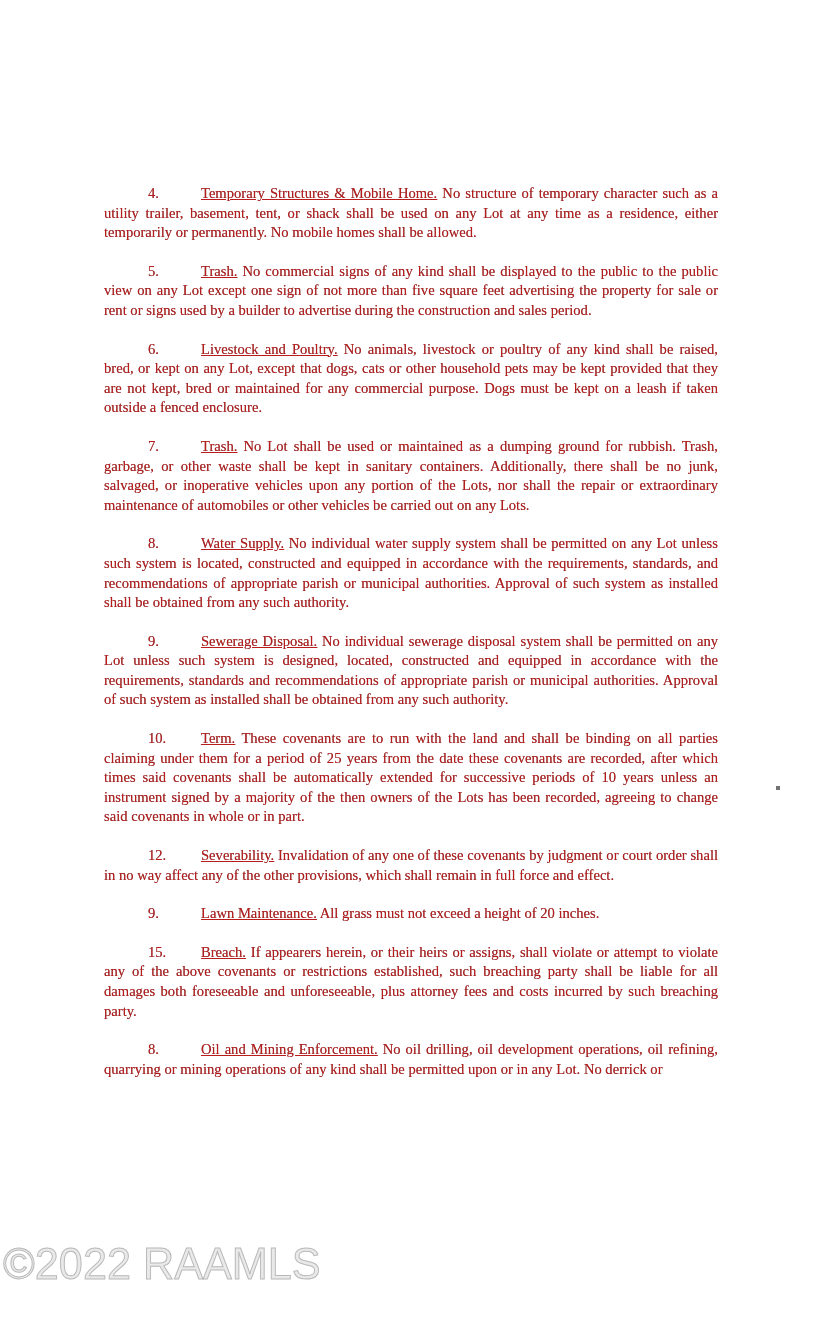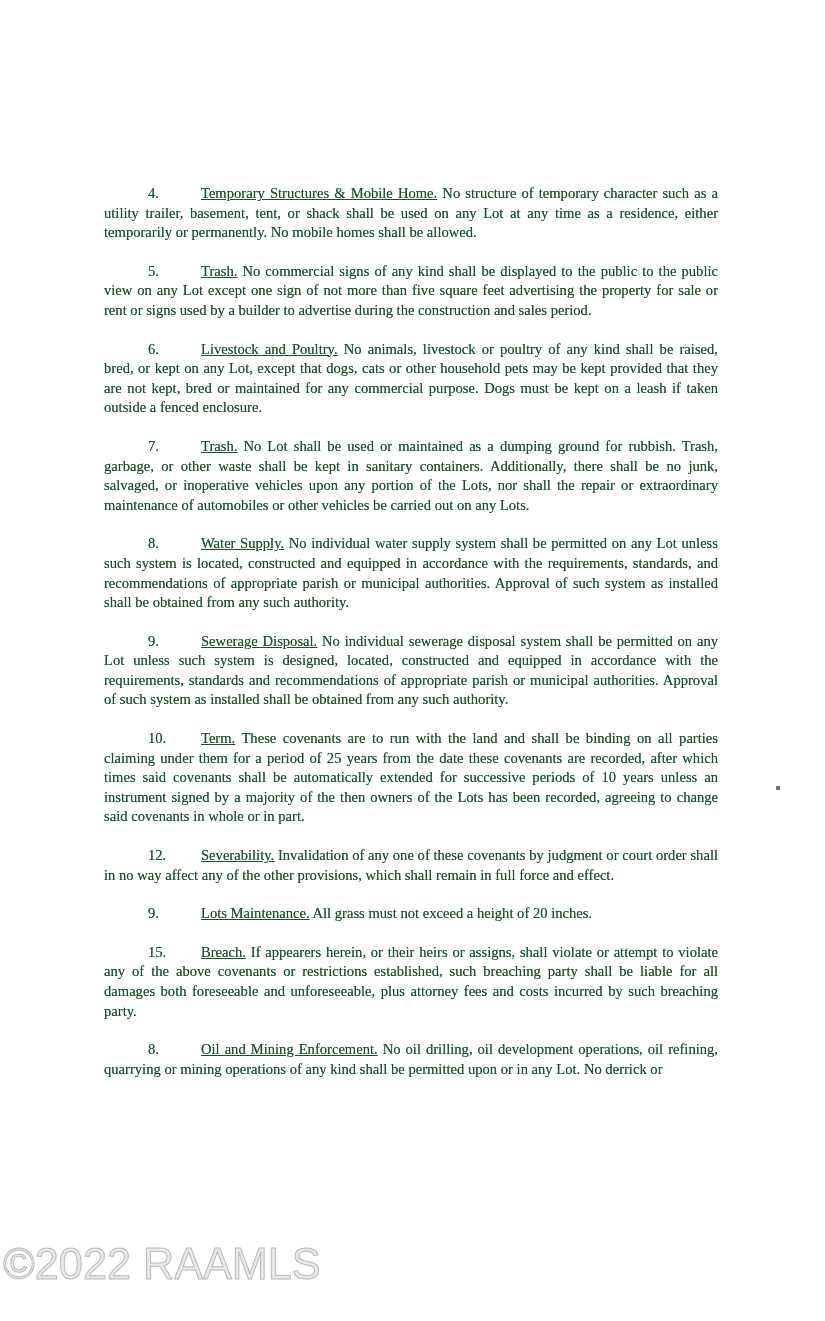--- a/index.html
+++ b/index.html
@@ -13,21 +13,21 @@
     height: 1321px;
     background: #ffffff;
     overflow: hidden;
     font-family: "Liberation Serif", serif;
   }
   .doc-text {
     position: absolute;
     left: 104px;
     top: 184px;
     width: 614px;
-    color: #14532d;
+    color: #b91c1c;
     font-size: 14.6px;
     line-height: 19.6px;
     text-align: justify;
     text-shadow: 0 0 0.4px rgba(20,20,20,0.55);
   }
   .covenant {
     margin: 0 0 19px 0;
   }
   .covenant .num {
     display: inline-block;
@@ -79,21 +79,21 @@
   <p class="covenant"><span class="num">8.</span><span class="title">Water Supply.</span> <span class="body">No individual water supply system shall be permitted on any Lot unless such system is located, constructed and equipped in accordance with the requirements, standards, and recommendations of appropriate parish or municipal authorities. Approval of such system as installed shall be obtained from any such authority.</span></p>
 
   <p class="covenant"><span class="num">9.</span><span class="title">Sewerage Disposal.</span> <span class="body">No individual sewerage disposal system shall be permitted on any Lot unless such system is designed, located, constructed and equipped in accordance with the requirements, standards and recommendations of appropriate parish or municipal authorities. Approval of such system as installed shall be obtained from any such authority.</span></p>
 
   <p class="covenant"><span class="num">10.</span><span class="title">Term.</span> <span class="body">These covenants are to run with the land and shall be binding on all parties claiming under them for a period of 25 years from the date these covenants are recorded, after which times said covenants shall be automatically extended for successive periods of 10 years unless an instrument signed by a majority of the then owners of the Lots has been recorded, agreeing to change said covenants in whole or in part.</span></p>
 
 
   <p class="covenant"><span class="num">12.</span><span class="title">Severability.</span> <span class="body">Invalidation of any one of these covenants by judgment or court order shall in no way affect any of the other provisions, which shall remain in full force and effect.</span></p>
 
 
-  <p class="covenant"><span class="num">9.</span><span class="title">Lots Maintenance.</span> <span class="body">All grass must not exceed a height of 20 inches.</span></p>
+  <p class="covenant"><span class="num">9.</span><span class="title">Lawn Maintenance.</span> <span class="body">All grass must not exceed a height of 20 inches.</span></p>
 
   <p class="covenant"><span class="num">15.</span><span class="title">Breach.</span> <span class="body">If appearers herein, or their heirs or assigns, shall violate or attempt to violate any of the above covenants or restrictions established, such breaching party shall be liable for all damages both foreseeable and unforeseeable, plus attorney fees and costs incurred by such breaching party.</span></p>
 
   <p class="covenant"><span class="num">8.</span><span class="title">Oil and Mining Enforcement.</span> <span class="body">No oil drilling, oil development operations, oil refining, quarrying or mining operations of any kind shall be permitted upon or in any Lot. No derrick or</span></p>
 </div>
 
   <div class="watermark">©2022 RAAMLS</div>
 
   <div class="speck"></div>
 

